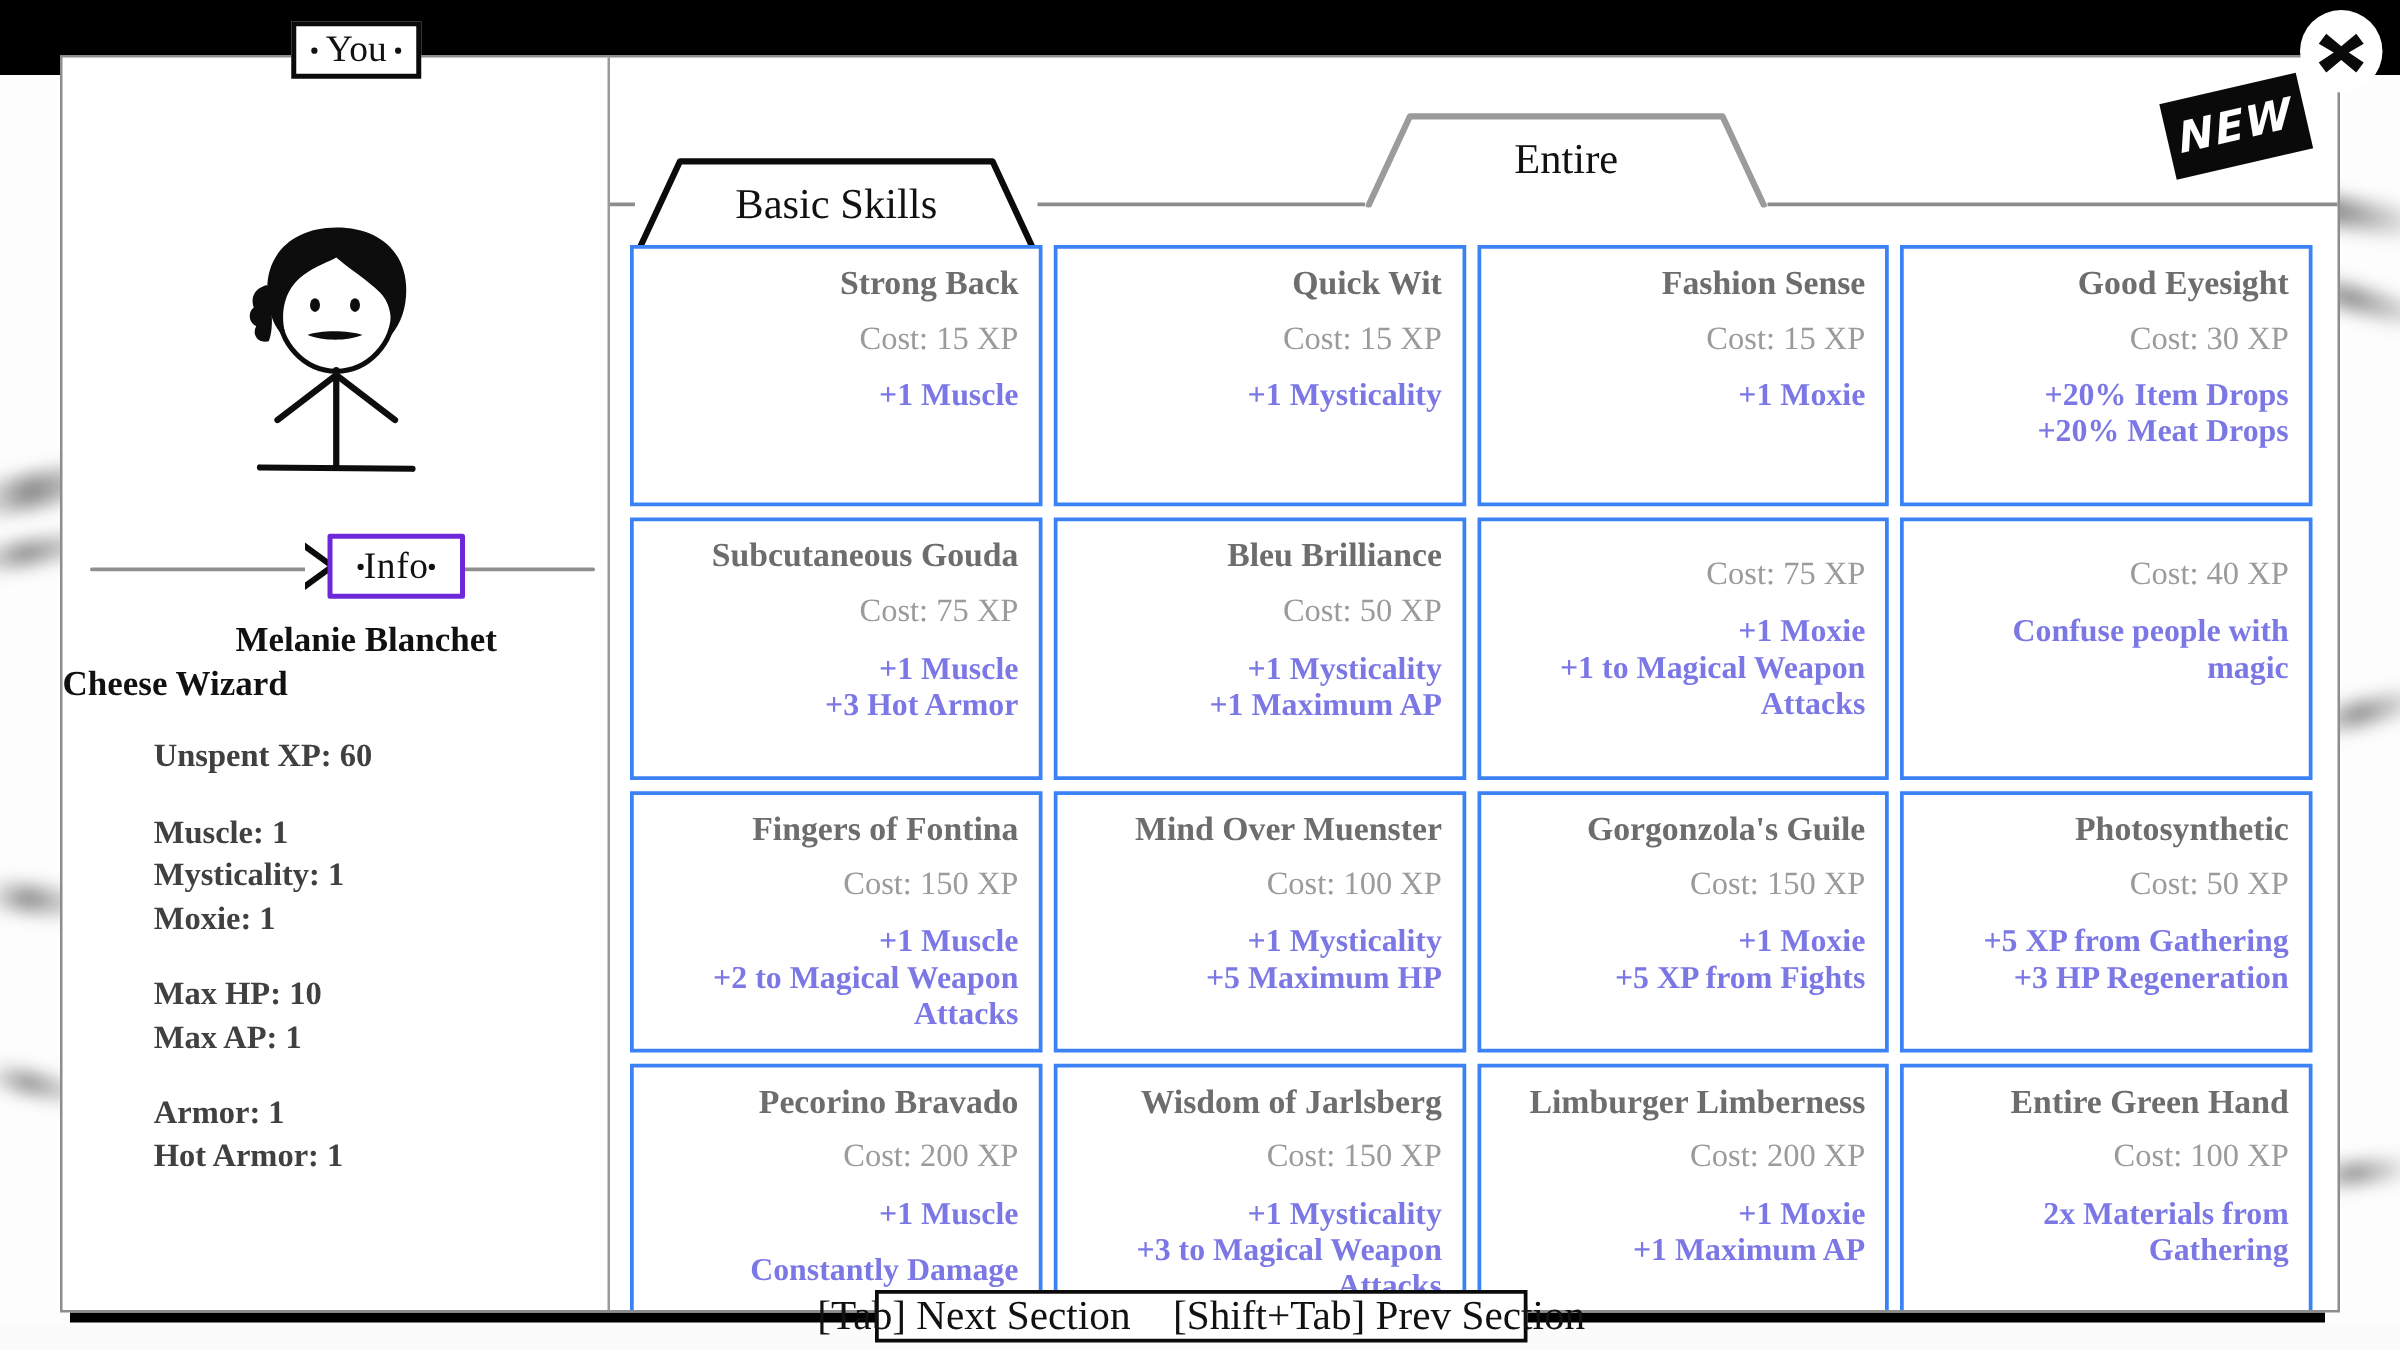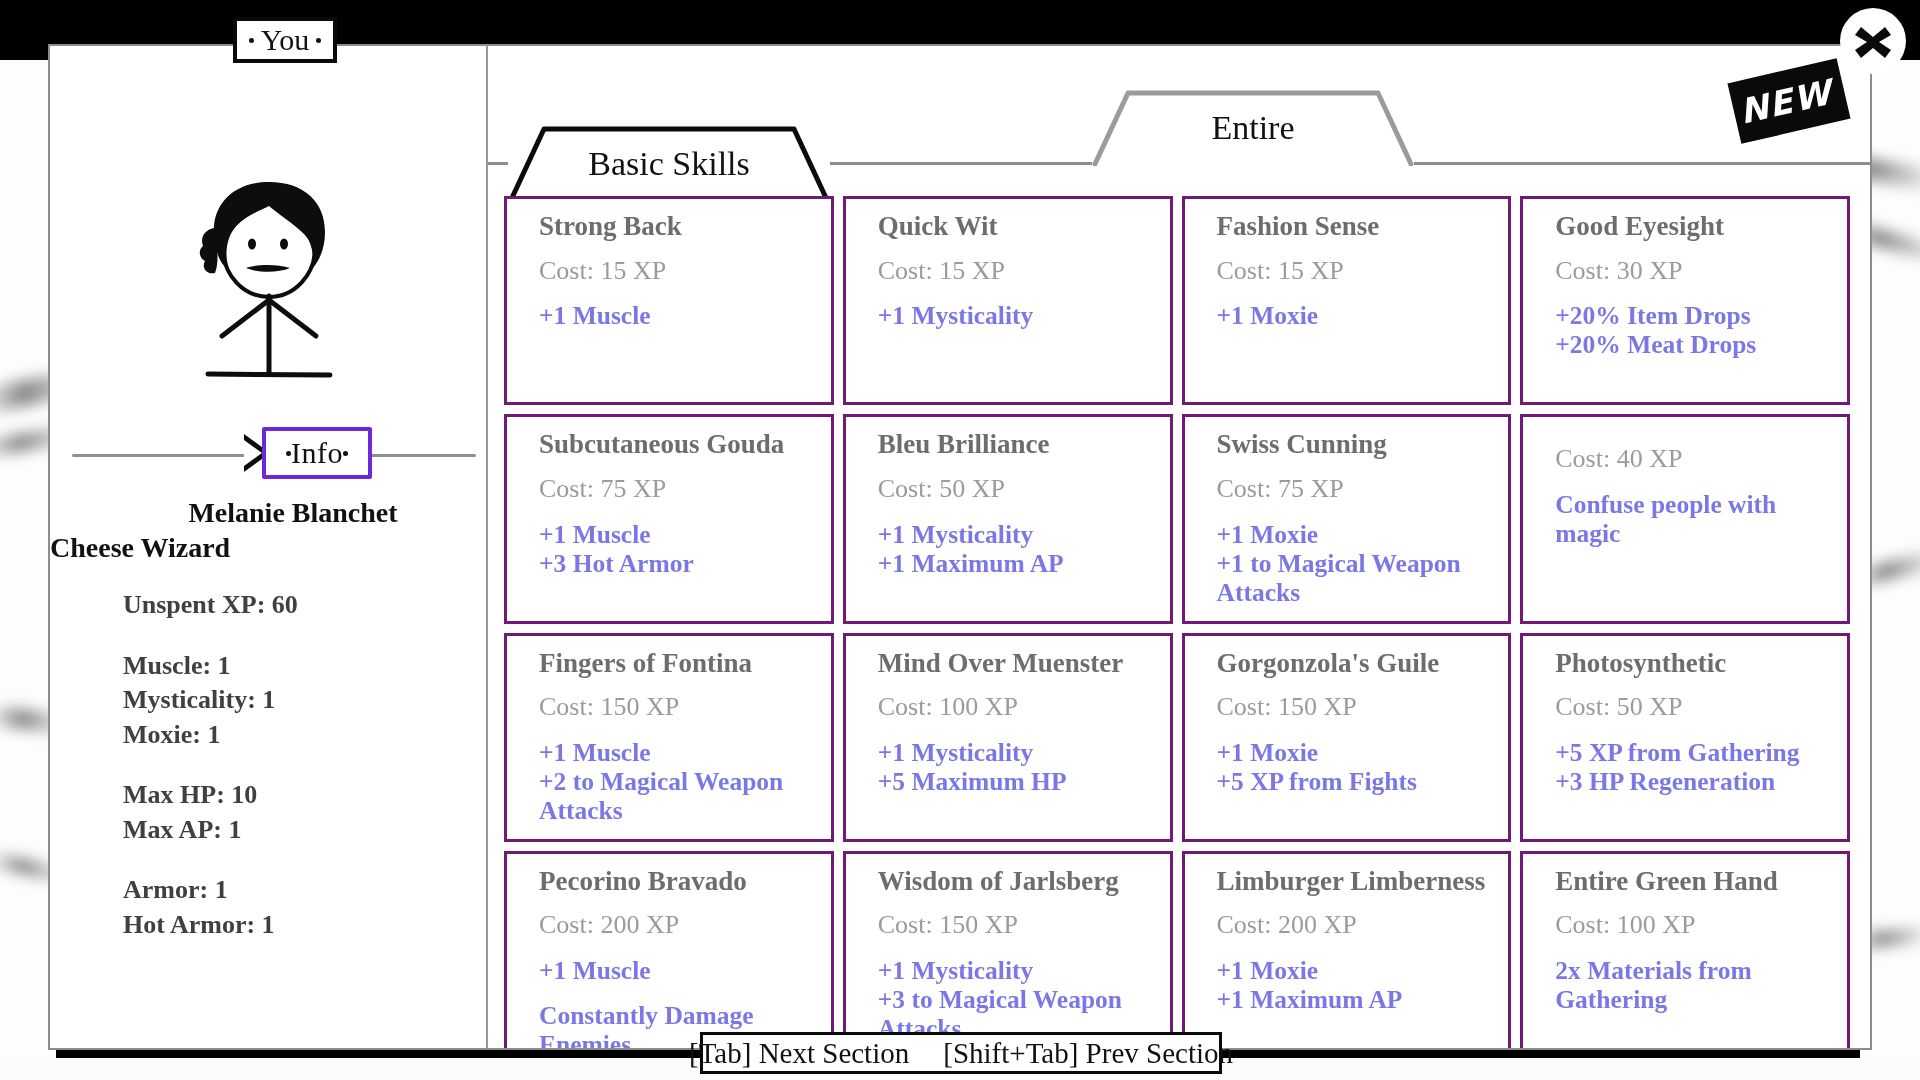--- a/index.html
+++ b/index.html
@@ -184,24 +184,25 @@
     position: absolute;
     left: 16px; top: 150px;
     width: 1346px; height: 864px;
     display: grid;
     grid-template-columns: repeat(4, 1fr);
     grid-template-rows: repeat(4, 1fr);
     gap: 9px;
   }
 
   .card {
-    border: 3px solid #701a75;
+    border: 3px solid #3b82f6;
     background: #fff;
     padding: 13px 16px 10px 32px;
     overflow: hidden;
+    text-align: right;
   }
   .card-title {
     font-size: 27px;
     font-weight: bold;
     color: #6d6d6d;
     line-height: 1.1;
     white-space: nowrap;
   }
   .card-cost {
     font-size: 26px;
@@ -221,21 +222,21 @@
 
   
   .footer-hint {
     position: absolute;
     left: 700px; top: 1032px;
     width: 522px; height: 42px;
     background: #ffffff;
     border: 3.5px solid #0a0a0a;
     display: flex; align-items: center; justify-content: center;
     gap: 34px;
-    font-size: 29px; color: #111;
+    font-size: 33px; color: #111;
     white-space: nowrap;
     z-index: 8;
   }
 
   
   .you-tab {
     position: absolute;
     left: 233px; top: 17px;
     width: 104px; height: 46px;
     background: #ffffff;
@@ -417,21 +418,20 @@
               <div class="card-title">Bleu Brilliance</div>
               <div class="card-cost">Cost: 50 XP</div>
               <div class="effects">
                 <div class="effect-group">
                   <div class="effect-line">+1 Mysticality</div>
                   <div class="effect-line">+1 Maximum AP</div>
                 </div>
               </div>
             </div>
             <div class="card">
-              <div class="card-title">Swiss Cunning</div>
               <div class="card-cost">Cost: 75 XP</div>
               <div class="effects">
                 <div class="effect-group">
                   <div class="effect-line">+1 Moxie</div>
                   <div class="effect-line">+1 to Magical Weapon Attacks</div>
                 </div>
               </div>
             </div>
             <div class="card">
               <div class="card-cost">Cost: 40 XP</div>

